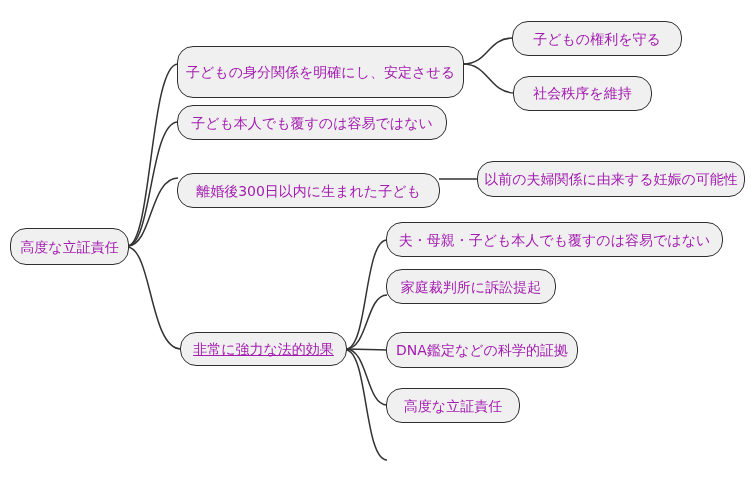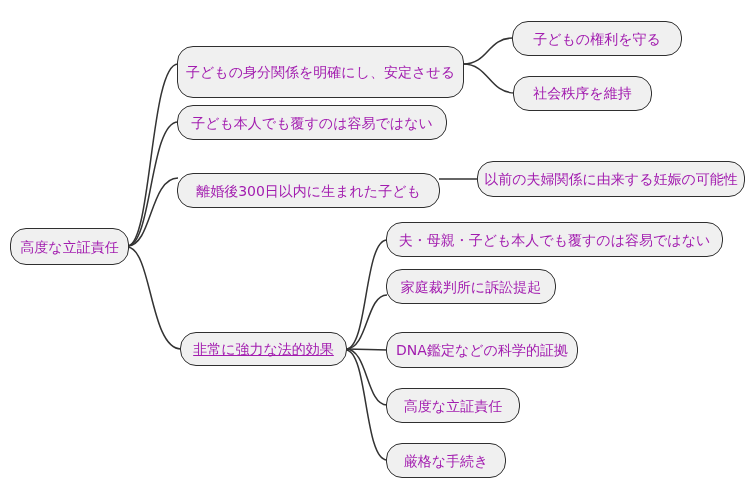--- a/index.html
+++ b/index.html
@@ -80,15 +80,14 @@
   <div class="node" style="left:477px; top:161px; width:268px; height:36px;">以前の夫婦関係に由来する妊娠の可能性</div>
 
   <div class="node" style="left:386px; top:222px; width:337px; height:35px;">夫・母親・子ども本人でも覆すのは容易ではない</div>
 
   <div class="node" style="left:386px; top:269px; width:170px; height:35px;">家庭裁判所に訴訟提起</div>
 
   <div class="node" style="left:386px; top:332px; width:192px; height:36px;">DNA鑑定などの科学的証拠</div>
 
   <div class="node" style="left:386px; top:388px; width:134px; height:35px;">高度な立証責任</div>
 
-  <div class="node" style="left:386px; top:443px; width:120px; height:35px;">厳格な手続き</div>
 
 </div>
 
 </body></html>

